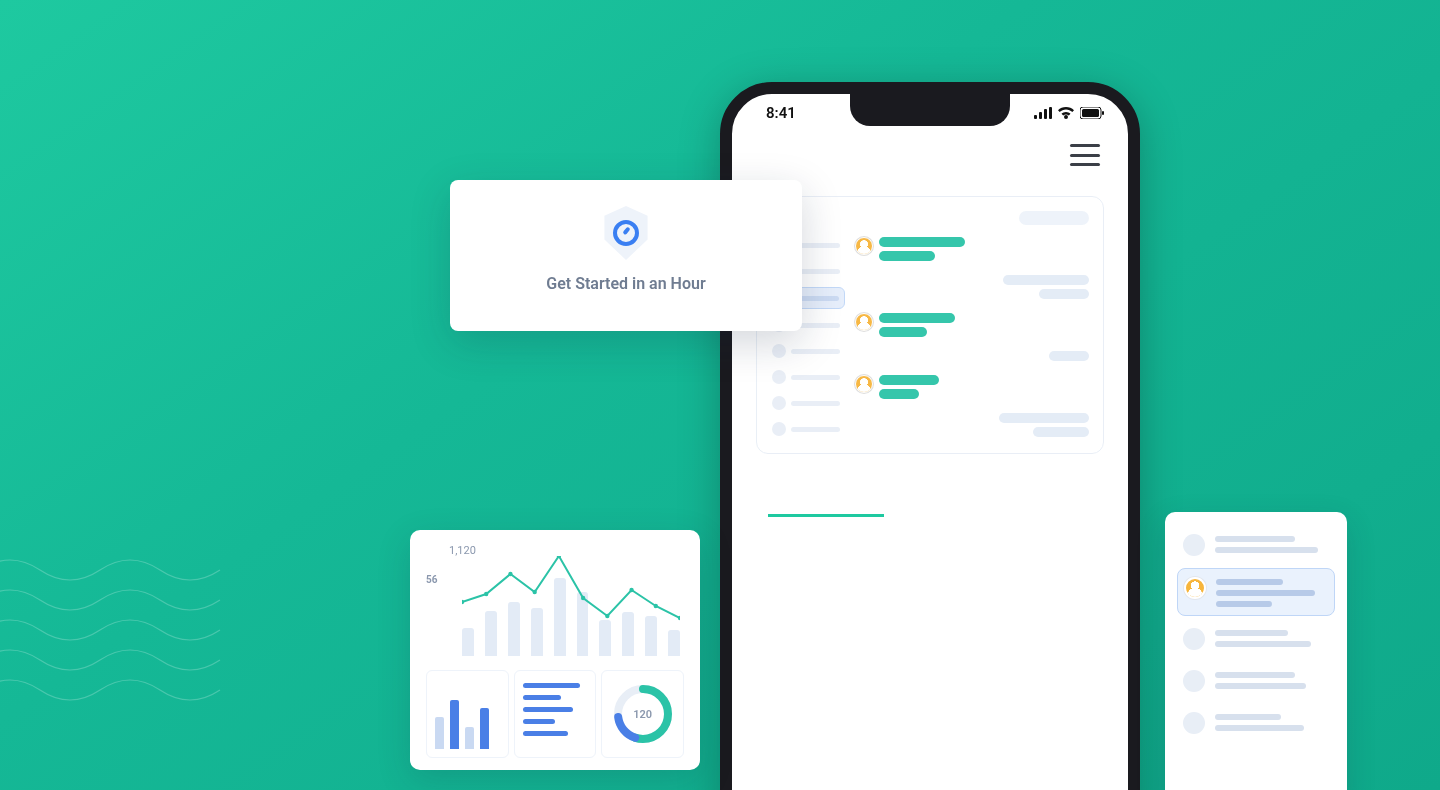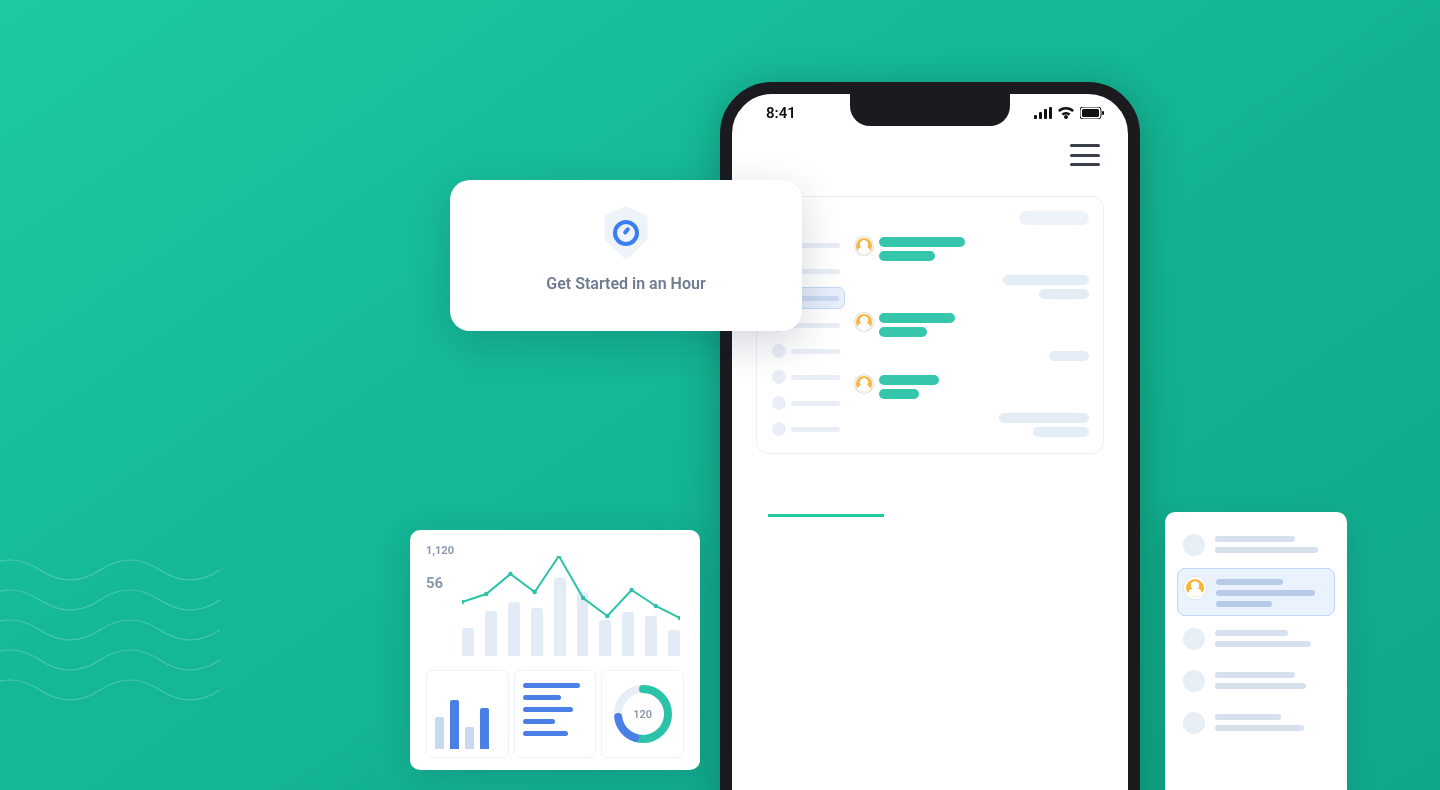--- a/index.html
+++ b/index.html
@@ -129,21 +129,21 @@
     width: 116px; height:3px; background:#1EC9A0; margin-top:22px;
   }
 
   
   .feature-card {
     position:absolute;
     left: 450px;
     top: 180px;
     width: 352px;
     background:#fff;
-    border-radius:20px;
+    border-radius:8px;
     box-shadow: 0 12px 40px rgba(18,35,60,.18);
     padding: 26px 30px 28px 30px;
     text-align:center;
     z-index: 20;
   }
   .shield {
     width:48px; height:54px; margin: 0 auto 14px auto;
     background:#EEF3FA;
     clip-path: polygon(50% 0%, 95% 18%, 95% 62%, 50% 100%, 5% 62%, 5% 18%);
     display:flex; align-items:center; justify-content:center;
@@ -172,22 +172,22 @@
     top: 530px;
     width: 290px;
     height: 240px;
     background:#fff;
     border-radius:10px;
     box-shadow: 0 10px 34px rgba(18,35,60,.16);
     padding: 14px 16px;
     z-index:12;
   }
   .chart-top { position:relative; height:112px; }
-  .y1 { font-size:11px; color:#8B98AE; font-weight:700; }
-  .y2 { font-size:15px; color:#8B98AE; font-weight:700; position:absolute; top:30px; left:0;}
+  .y1 { font-size:11px; color:#8B98AE; font-weight:400;margin-left:23px; }
+  .y2 { font-size:10px; color:#8B98AE; font-weight:700; position:absolute; top:30px; left:0;}
   .bars {
     position:absolute; left:36px; right:4px; bottom:0; height:100px;
     display:flex; align-items:flex-end; gap:11px;
   }
   .bar { width:12px; background:#E3EBF6; border-radius:3px 3px 0 0; }
   .line-svg { position:absolute; left:36px; right:4px; bottom:0; height:100px; width: calc(100% - 40px); }
 
   .chart-bottom { display:flex; gap:5px; margin-top:14px; height:88px;}
   .mini { flex:1; border:1px solid #EEF3FA; border-radius:6px; padding:8px; }
   .mini-bars { display:flex; align-items:flex-end; gap:6px; height:100%; }

